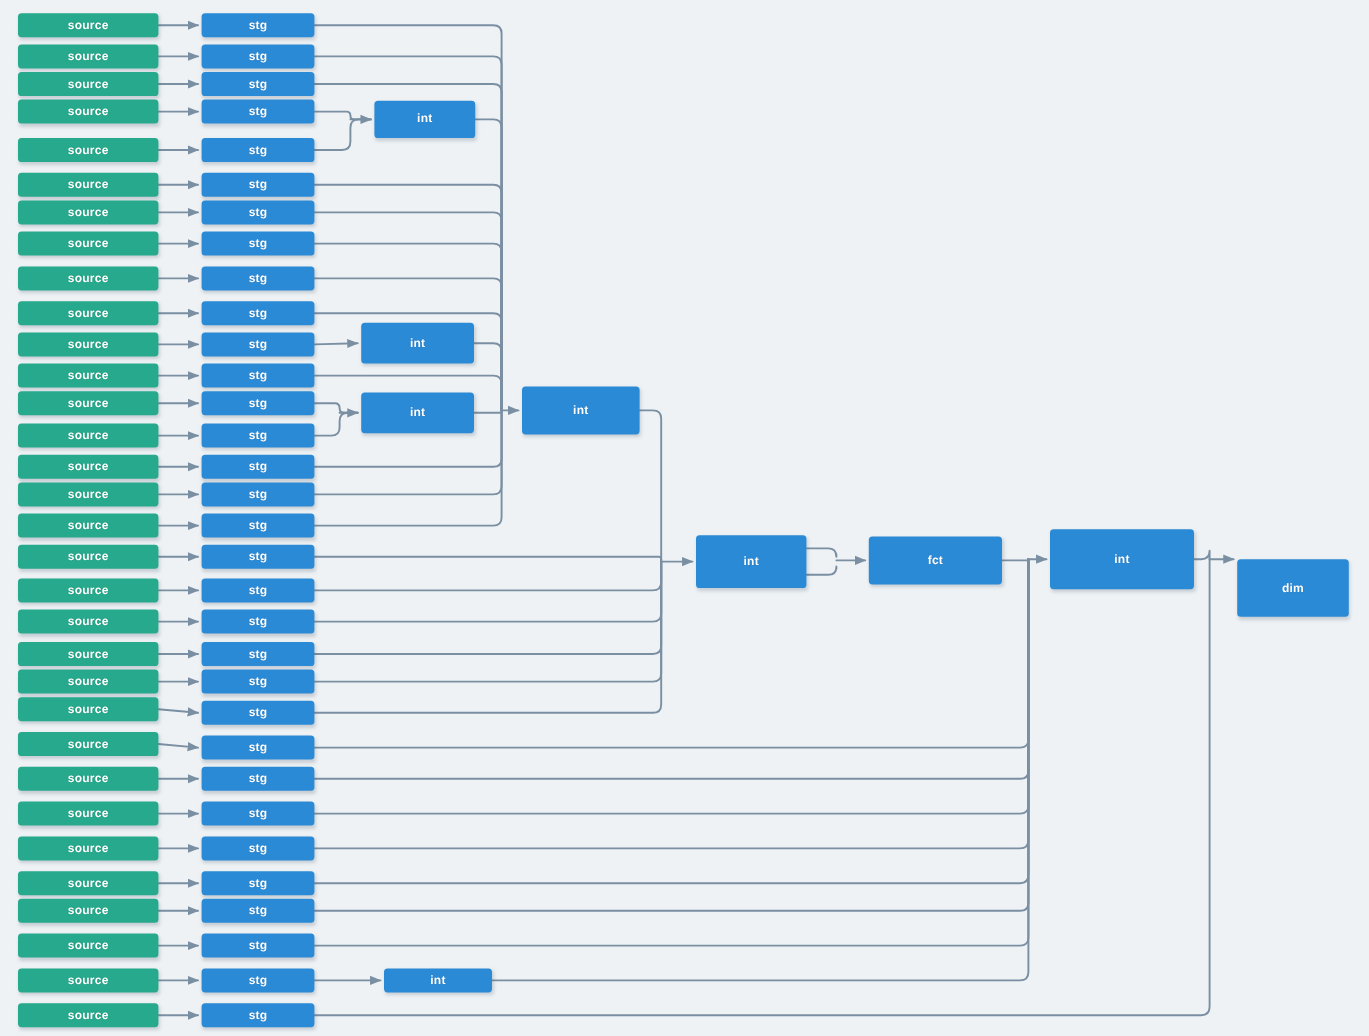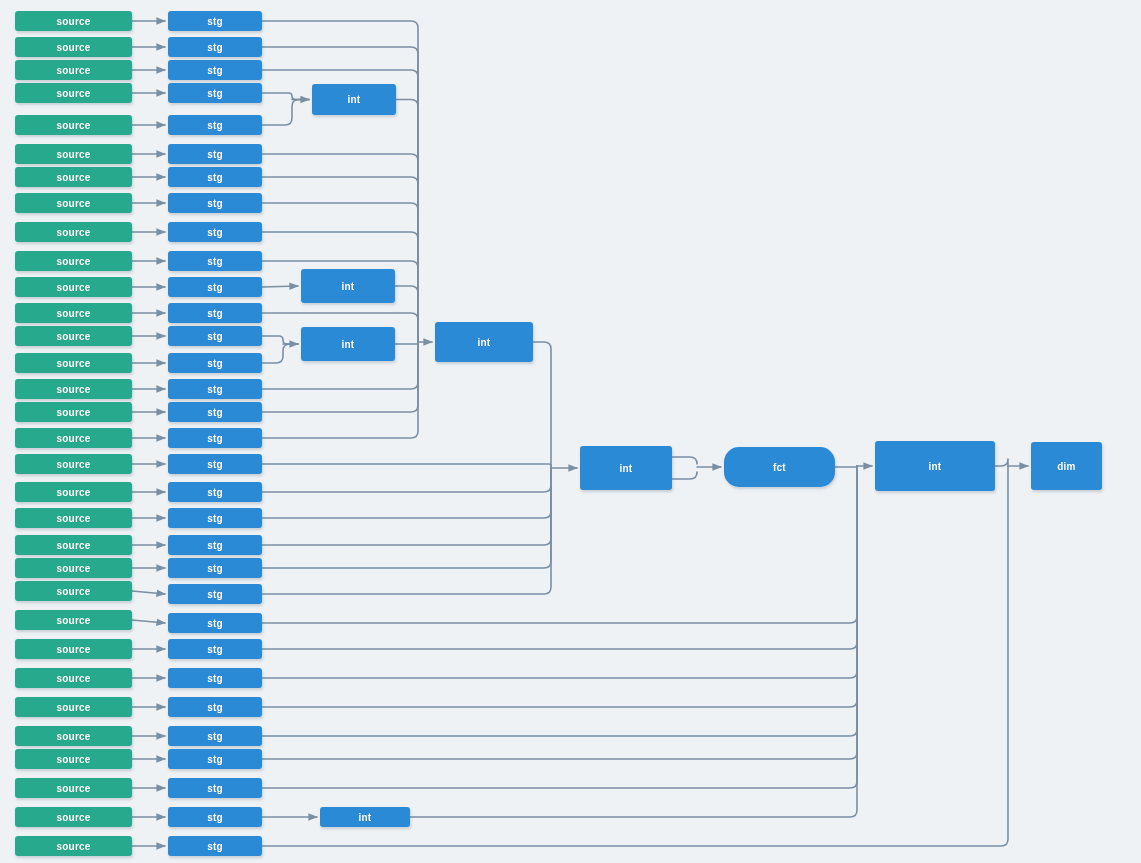--- a/index.html
+++ b/index.html
@@ -342,26 +342,26 @@
       </div>
       <div class="node int" style="left: 301px; top: 327px; width: 94px; height: 34px;">
         <span>int</span>
       </div>
       <div class="node int" style="left: 435px; top: 322px; width: 98px; height: 40px;">
         <span>int</span>
       </div>
       <div class="node int" style="left: 580px; top: 446px; width: 92px; height: 44px;">
         <span>int</span>
       </div>
-      <div class="node fct" style="left: 724px; top: 447px; width: 111px; height: 40px; border-radius: 15px;">
+      <div class="node fct" style="left: 724px; top: 447px; width: 111px; height: 40px;">
         <span>fct</span>
       </div>
       <div class="node int" style="left: 875px; top: 441px; width: 120px; height: 50px;">
         <span>int</span>
       </div>
-      <div class="node dim" style="left: 1031px; top: 442px; width: 71px; height: 48px; justify-content: center;">
+      <div class="node dim" style="left: 1031px; top: 466px; width: 93px; height: 48px; justify-content: center;">
         <span>dim</span>
       </div>
       <div class="node int" style="left: 320px; top: 807px; width: 90px; height: 20px;">
         <span>int</span>
       </div>
     </div>
 </div>
 
 </body></html>

